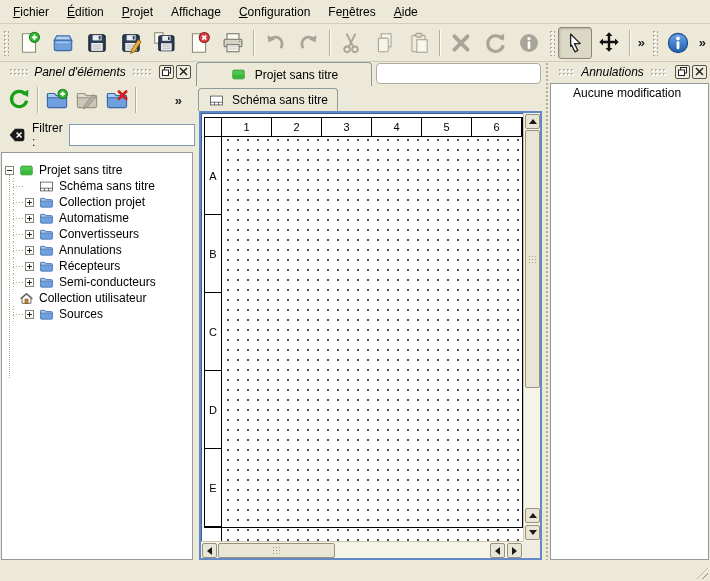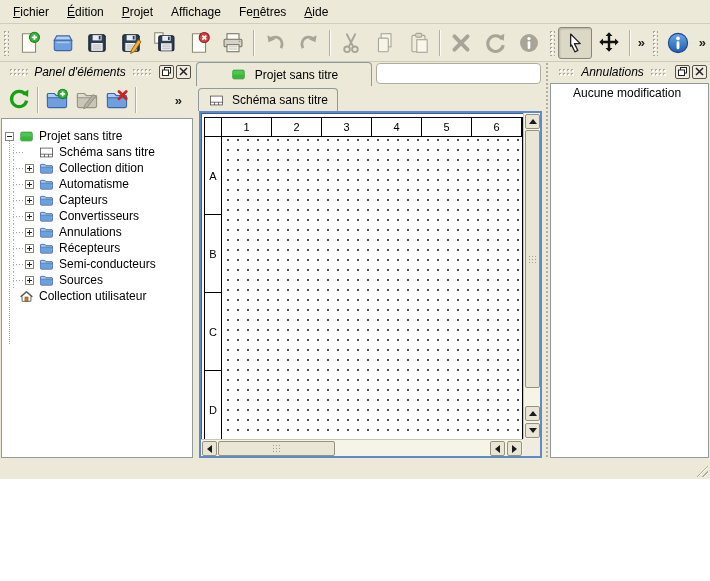--- a/index.html
+++ b/index.html
@@ -1,16 +1,16 @@
 <!DOCTYPE html>
 <html><head>
 <meta charset="utf-8">
 <style>
   html,body{margin:0;padding:0;}
-  #app{position:relative;width:710px;height:479px;background:#ece9d8;
+  #app{position:relative;width:710px;height:581px;background:#ece9d8;
        font-family:"Liberation Sans",sans-serif;font-size:12px;color:#000;
        overflow:hidden;user-select:none;}
   u{text-decoration:underline;text-underline-offset:1px;}
 
   
   .menubar{position:absolute;top:0;left:0;right:0;height:23px;border-bottom:1px solid #d2ceba;
            display:flex;align-items:center;padding-left:4px;background:#ece9d8;}
   .menu-item{padding:3px 9px;white-space:nowrap;}
 
   
@@ -108,20 +108,21 @@
 </head>
 <body>
 
 <div id="app">
 
   <div class="menubar">
       <div class="menu-item"><u>F</u>ichier</div>
       <div class="menu-item"><u>É</u>dition</div>
       <div class="menu-item"><u>P</u>rojet</div>
       <div class="menu-item">Afficha<u>g</u>e</div>
+      <div class="menu-item"><u>C</u>onfiguration</div>
       <div class="menu-item">Fe<u>n</u>êtres</div>
       <div class="menu-item"><u>A</u>ide</div>
     </div>
 
   <div class="toolbar-row">
       <div class="tb-handle"></div>
       <div class="tb-btn">
         <span style="display: flex;">
           <svg viewBox="0 0 22 22" width="22" height="22">
             <path d="M5 2.5h8l4 4v13H5z" fill="#fdfdf5" stroke="#8a8a7a"></path>
@@ -356,20 +357,30 @@
             <svg viewBox="0 0 22 22" width="22" height="22">
               <path d="M2.2 6.2a1.2 1.2 0 0 1 1.2-1.2h5l2 2h8.2a1.2 1.2 0 0 1 1.2 1.2v8.4a1.4 1.4 0 0 1-1.4 1.4H3.6a1.4 1.4 0 0 1-1.4-1.4z" fill="#6f9fdd" stroke="#3a66a8"></path>
               <path d="M2.2 9h17.6V8.2a1.2 1.2 0 0 0-1.2-1.2h-8.2l-2-2h-5A1.2 1.2 0 0 0 2.2 6.2z" fill="#aecdf2" stroke="#3a66a8"></path>
               <path d="M12.8 3.2l6.6 6.6M19.4 3.2l-6.6 6.6" stroke="#cc2222" stroke-width="2.6" stroke-linecap="round"></path>
             </svg>
           </span>
         </div>
         <div class="tb-sep"></div>
         <div class="tb-overflow" style="margin-left: auto; margin-right: 8px;">»</div>
       </div>
+    <div class="filter-row">
+      <span style="display:flex;">
+          <svg viewBox="0 0 22 22" width="18" height="18">
+            <path d="M8.5 3.5h9A2.5 2.5 0 0 1 20 6v10a2.5 2.5 0 0 1-2.5 2.5h-9L2 11z" fill="#1a1a1a"></path>
+            <path d="M10.5 8l6 6M16.5 8l-6 6" stroke="#fff" stroke-width="1.8"></path>
+          </svg>
+        </span>
+      <span>Filtrer :</span>
+      <input class="filter-input" value="" style="">
+    </div>
     <div class="tree">
         <div class="tree-inner">
           <div class="tree-row d0">
             <span class="exp">
               <svg width="9" height="9" viewBox="0 0 9 9">
                 <rect x="0.5" y="0.5" width="8" height="8" fill="#fff" stroke="#888478"></rect>
                 <path d="M2 4.5h5" stroke="#222"></path>
               </svg>
             </span>
             <span class="ticon">
@@ -397,21 +408,21 @@
                 <path d="M2 4.5h5" stroke="#222"></path>
                 <path d="M4.5 2v5" stroke="#222"></path>
               </svg>
             </span>
             <span class="ticon">
               <svg viewBox="0 0 22 22" width="22" height="22">
                 <path d="M2.2 6.2a1.2 1.2 0 0 1 1.2-1.2h5l2 2h8.2a1.2 1.2 0 0 1 1.2 1.2v8.4a1.4 1.4 0 0 1-1.4 1.4H3.6a1.4 1.4 0 0 1-1.4-1.4z" fill="#6f9fdd" stroke="#3a66a8"></path>
                 <path d="M2.2 9h17.6V8.2a1.2 1.2 0 0 0-1.2-1.2h-8.2l-2-2h-5A1.2 1.2 0 0 0 2.2 6.2z" fill="#aecdf2" stroke="#3a66a8"></path>
               </svg>
             </span>
-            <span>Collection dition</span>
+            <span>Collection projet</span>
           </div>
           <div class="tree-row d1">
             <span class="exp">
               <svg width="9" height="9" viewBox="0 0 9 9">
                 <rect x="0.5" y="0.5" width="8" height="8" fill="#fff" stroke="#888478"></rect>
                 <path d="M2 4.5h5" stroke="#222"></path>
                 <path d="M4.5 2v5" stroke="#222"></path>
               </svg>
             </span>
             <span class="ticon">
@@ -429,112 +440,96 @@
                 <path d="M2 4.5h5" stroke="#222"></path>
                 <path d="M4.5 2v5" stroke="#222"></path>
               </svg>
             </span>
             <span class="ticon">
               <svg viewBox="0 0 22 22" width="22" height="22">
                 <path d="M2.2 6.2a1.2 1.2 0 0 1 1.2-1.2h5l2 2h8.2a1.2 1.2 0 0 1 1.2 1.2v8.4a1.4 1.4 0 0 1-1.4 1.4H3.6a1.4 1.4 0 0 1-1.4-1.4z" fill="#6f9fdd" stroke="#3a66a8"></path>
                 <path d="M2.2 9h17.6V8.2a1.2 1.2 0 0 0-1.2-1.2h-8.2l-2-2h-5A1.2 1.2 0 0 0 2.2 6.2z" fill="#aecdf2" stroke="#3a66a8"></path>
               </svg>
             </span>
-            <span>Capteurs</span>
+            <span>Convertisseurs</span>
           </div>
           <div class="tree-row d1">
             <span class="exp">
               <svg width="9" height="9" viewBox="0 0 9 9">
                 <rect x="0.5" y="0.5" width="8" height="8" fill="#fff" stroke="#888478"></rect>
                 <path d="M2 4.5h5" stroke="#222"></path>
                 <path d="M4.5 2v5" stroke="#222"></path>
               </svg>
             </span>
             <span class="ticon">
               <svg viewBox="0 0 22 22" width="22" height="22">
                 <path d="M2.2 6.2a1.2 1.2 0 0 1 1.2-1.2h5l2 2h8.2a1.2 1.2 0 0 1 1.2 1.2v8.4a1.4 1.4 0 0 1-1.4 1.4H3.6a1.4 1.4 0 0 1-1.4-1.4z" fill="#6f9fdd" stroke="#3a66a8"></path>
                 <path d="M2.2 9h17.6V8.2a1.2 1.2 0 0 0-1.2-1.2h-8.2l-2-2h-5A1.2 1.2 0 0 0 2.2 6.2z" fill="#aecdf2" stroke="#3a66a8"></path>
               </svg>
             </span>
-            <span>Convertisseurs</span>
+            <span>Annulations</span>
           </div>
           <div class="tree-row d1">
             <span class="exp">
               <svg width="9" height="9" viewBox="0 0 9 9">
                 <rect x="0.5" y="0.5" width="8" height="8" fill="#fff" stroke="#888478"></rect>
                 <path d="M2 4.5h5" stroke="#222"></path>
                 <path d="M4.5 2v5" stroke="#222"></path>
               </svg>
             </span>
             <span class="ticon">
               <svg viewBox="0 0 22 22" width="22" height="22">
                 <path d="M2.2 6.2a1.2 1.2 0 0 1 1.2-1.2h5l2 2h8.2a1.2 1.2 0 0 1 1.2 1.2v8.4a1.4 1.4 0 0 1-1.4 1.4H3.6a1.4 1.4 0 0 1-1.4-1.4z" fill="#6f9fdd" stroke="#3a66a8"></path>
                 <path d="M2.2 9h17.6V8.2a1.2 1.2 0 0 0-1.2-1.2h-8.2l-2-2h-5A1.2 1.2 0 0 0 2.2 6.2z" fill="#aecdf2" stroke="#3a66a8"></path>
               </svg>
             </span>
-            <span>Annulations</span>
+            <span>Récepteurs</span>
           </div>
           <div class="tree-row d1">
             <span class="exp">
               <svg width="9" height="9" viewBox="0 0 9 9">
                 <rect x="0.5" y="0.5" width="8" height="8" fill="#fff" stroke="#888478"></rect>
                 <path d="M2 4.5h5" stroke="#222"></path>
                 <path d="M4.5 2v5" stroke="#222"></path>
               </svg>
             </span>
             <span class="ticon">
               <svg viewBox="0 0 22 22" width="22" height="22">
                 <path d="M2.2 6.2a1.2 1.2 0 0 1 1.2-1.2h5l2 2h8.2a1.2 1.2 0 0 1 1.2 1.2v8.4a1.4 1.4 0 0 1-1.4 1.4H3.6a1.4 1.4 0 0 1-1.4-1.4z" fill="#6f9fdd" stroke="#3a66a8"></path>
                 <path d="M2.2 9h17.6V8.2a1.2 1.2 0 0 0-1.2-1.2h-8.2l-2-2h-5A1.2 1.2 0 0 0 2.2 6.2z" fill="#aecdf2" stroke="#3a66a8"></path>
               </svg>
             </span>
-            <span>Récepteurs</span>
-          </div>
-          <div class="tree-row d1">
-            <span class="exp">
-              <svg width="9" height="9" viewBox="0 0 9 9">
-                <rect x="0.5" y="0.5" width="8" height="8" fill="#fff" stroke="#888478"></rect>
-                <path d="M2 4.5h5" stroke="#222"></path>
-                <path d="M4.5 2v5" stroke="#222"></path>
-              </svg>
-            </span>
-            <span class="ticon">
-              <svg viewBox="0 0 22 22" width="22" height="22">
-                <path d="M2.2 6.2a1.2 1.2 0 0 1 1.2-1.2h5l2 2h8.2a1.2 1.2 0 0 1 1.2 1.2v8.4a1.4 1.4 0 0 1-1.4 1.4H3.6a1.4 1.4 0 0 1-1.4-1.4z" fill="#6f9fdd" stroke="#3a66a8"></path>
-                <path d="M2.2 9h17.6V8.2a1.2 1.2 0 0 0-1.2-1.2h-8.2l-2-2h-5A1.2 1.2 0 0 0 2.2 6.2z" fill="#aecdf2" stroke="#3a66a8"></path>
-              </svg>
-            </span>
             <span>Semi-conducteurs</span>
-          </div>
-          <div class="tree-row d1">
-            <span class="exp">
-              <svg width="9" height="9" viewBox="0 0 9 9">
-                <rect x="0.5" y="0.5" width="8" height="8" fill="#fff" stroke="#888478"></rect>
-                <path d="M2 4.5h5" stroke="#222"></path>
-                <path d="M4.5 2v5" stroke="#222"></path>
-              </svg>
-            </span>
-            <span class="ticon">
-              <svg viewBox="0 0 22 22" width="22" height="22">
-                <path d="M2.2 6.2a1.2 1.2 0 0 1 1.2-1.2h5l2 2h8.2a1.2 1.2 0 0 1 1.2 1.2v8.4a1.4 1.4 0 0 1-1.4 1.4H3.6a1.4 1.4 0 0 1-1.4-1.4z" fill="#6f9fdd" stroke="#3a66a8"></path>
-                <path d="M2.2 9h17.6V8.2a1.2 1.2 0 0 0-1.2-1.2h-8.2l-2-2h-5A1.2 1.2 0 0 0 2.2 6.2z" fill="#aecdf2" stroke="#3a66a8"></path>
-              </svg>
-            </span>
-            <span>Sources</span>
           </div>
           <div class="tree-row d0">
             <span class="exp-sp"></span>
             <span class="ticon">
               <svg viewBox="0 0 22 22" width="22" height="22">
                 <path d="M2.5 11.5L11 4l8.5 7.5" fill="none" stroke="#5a5a55" stroke-width="2.2" stroke-linejoin="round"></path>
                 <path d="M4.5 10.8V18h13v-7.2" fill="#fdfdf8" stroke="#5a5a55" stroke-width="1.3"></path>
                 <rect x="8.8" y="11.8" width="4.4" height="6.2" fill="#cd7f32" stroke="#7a4a12" stroke-width="0.9"></rect>
               </svg>
             </span>
             <span>Collection utilisateur</span>
+          </div>
+          <div class="tree-row d1">
+            <span class="exp">
+              <svg width="9" height="9" viewBox="0 0 9 9">
+                <rect x="0.5" y="0.5" width="8" height="8" fill="#fff" stroke="#888478"></rect>
+                <path d="M2 4.5h5" stroke="#222"></path>
+                <path d="M4.5 2v5" stroke="#222"></path>
+              </svg>
+            </span>
+            <span class="ticon">
+              <svg viewBox="0 0 22 22" width="22" height="22">
+                <path d="M2.2 6.2a1.2 1.2 0 0 1 1.2-1.2h5l2 2h8.2a1.2 1.2 0 0 1 1.2 1.2v8.4a1.4 1.4 0 0 1-1.4 1.4H3.6a1.4 1.4 0 0 1-1.4-1.4z" fill="#6f9fdd" stroke="#3a66a8"></path>
+                <path d="M2.2 9h17.6V8.2a1.2 1.2 0 0 0-1.2-1.2h-8.2l-2-2h-5A1.2 1.2 0 0 0 2.2 6.2z" fill="#aecdf2" stroke="#3a66a8"></path>
+              </svg>
+            </span>
+            <span>Sources</span>
           </div>
         </div>
       </div>
   </div>
 
   <div class="center">
     <div class="project-tabbar">
       <div class="project-tab">
         <span class="tab-icon">
             <svg viewBox="0 0 22 22" width="17" height="15">

